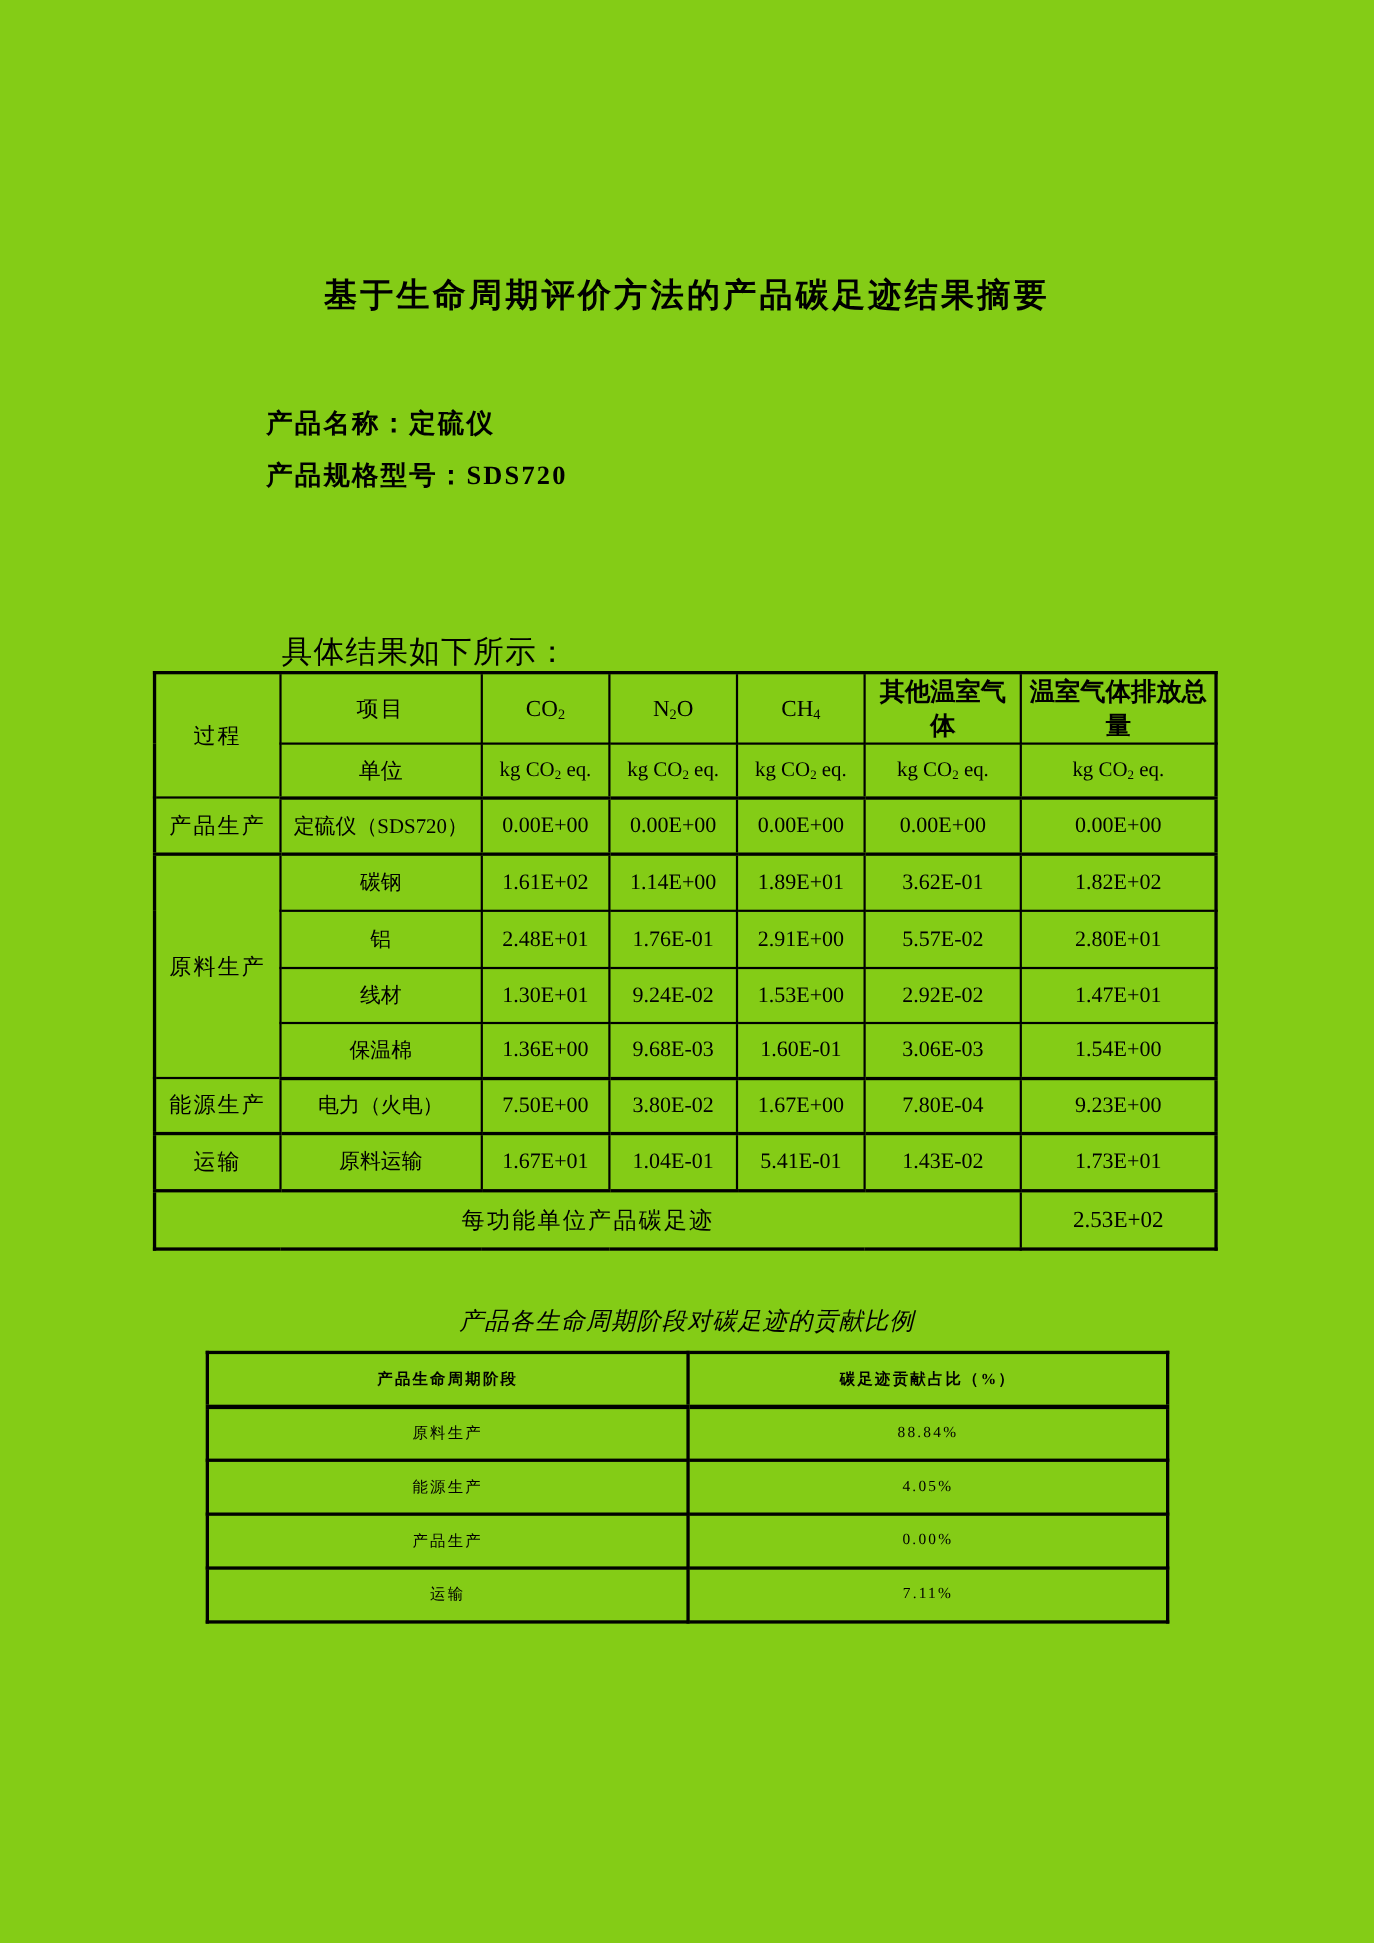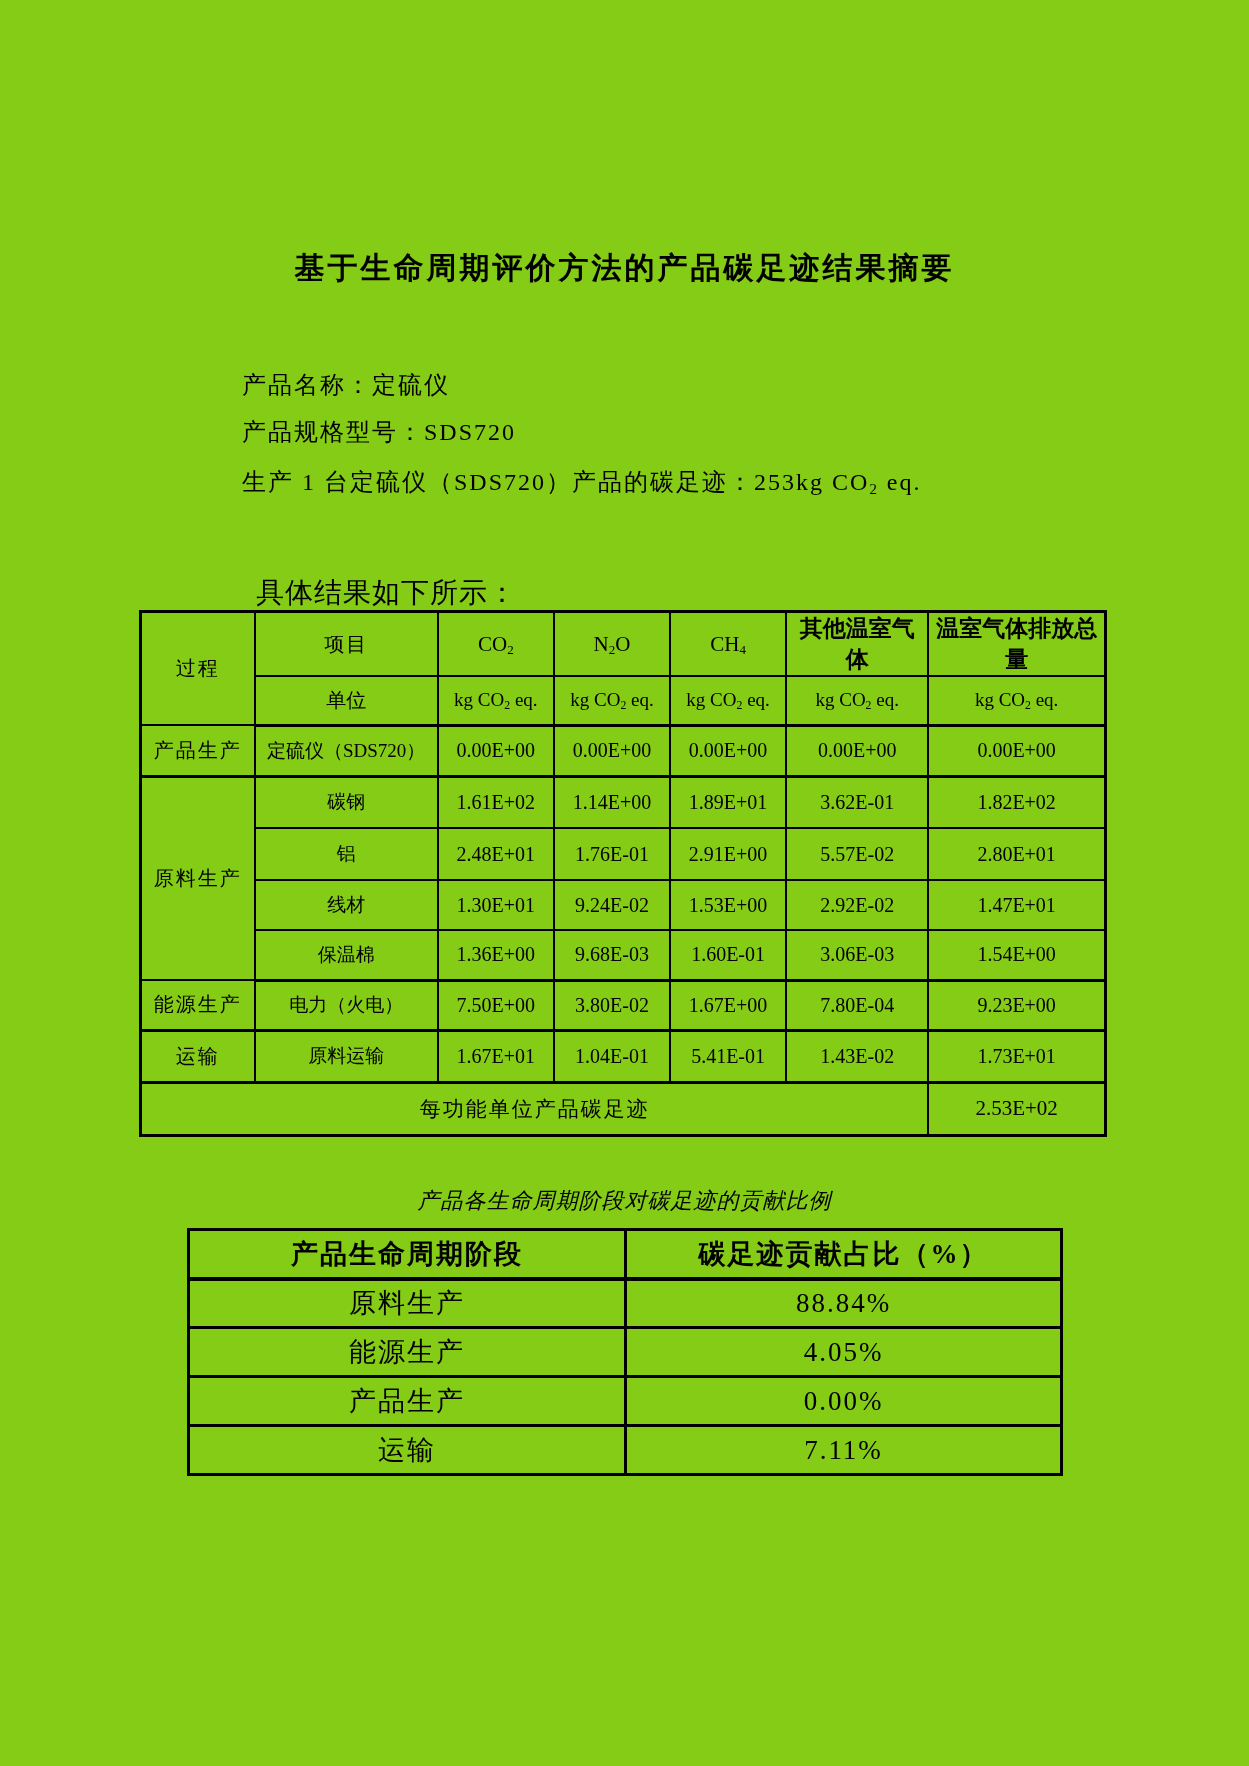--- a/index.html
+++ b/index.html
@@ -25,21 +25,21 @@
     font-size: 30px;
     font-weight: bold;
     letter-spacing: 3px;
     white-space: nowrap;
   }
   .info-line {
     position: absolute;
     left: 242px;
     margin: 0;
     font-size: 24px;
-    font-weight: normal;
+    font-weight: bold;
     letter-spacing: 2px;
     white-space: nowrap;
   }
   .info-line-1 { top: 369px; }
   .info-line-2 { top: 416px; }
   .info-line-3 { top: 466px; }
   .intro-line {
     position: absolute;
     left: 244px;
     top: 562px;
@@ -100,21 +100,21 @@
     font-style: italic;
   }
   table.contrib {
     position: absolute;
     left: 187px;
     top: 1228px;
     width: 873px;
     border-collapse: collapse;
     table-layout: fixed;
     border: 3px solid #a3a3a3;
-    font-size: 27px;
+    font-size: 14px;
   }
   table.contrib td, table.contrib th {
     border: 3px solid #000;
     text-align: center;
     vertical-align: middle;
     padding: 0 2px;
     letter-spacing: 2px;
   }
   table.contrib thead th {
     border-bottom-width: 4px;
@@ -123,21 +123,20 @@
 </style>
 </head>
 <body>
 
 <div class="page">
 
   <div class="doc-title">基于生命周期评价方法的产品碳足迹结果摘要</div>
 
   <p class="info-line info-line-1">产品名称：定硫仪</p>
   <p class="info-line info-line-2">产品规格型号：SDS720</p>
-  <p class="info-line info-line-3"><span>生产 1 台定硫仪（SDS720）产品的碳足迹：253kg CO</span><sub>2</sub><span> eq.</span></p>
 
   <p class="intro-line">具体结果如下所示：</p>
 
   <table class="results">
     <colgroup>
       <col style="width:114px">
       <col style="width:183px">
       <col style="width:116px">
       <col style="width:116px">
       <col style="width:116px">

